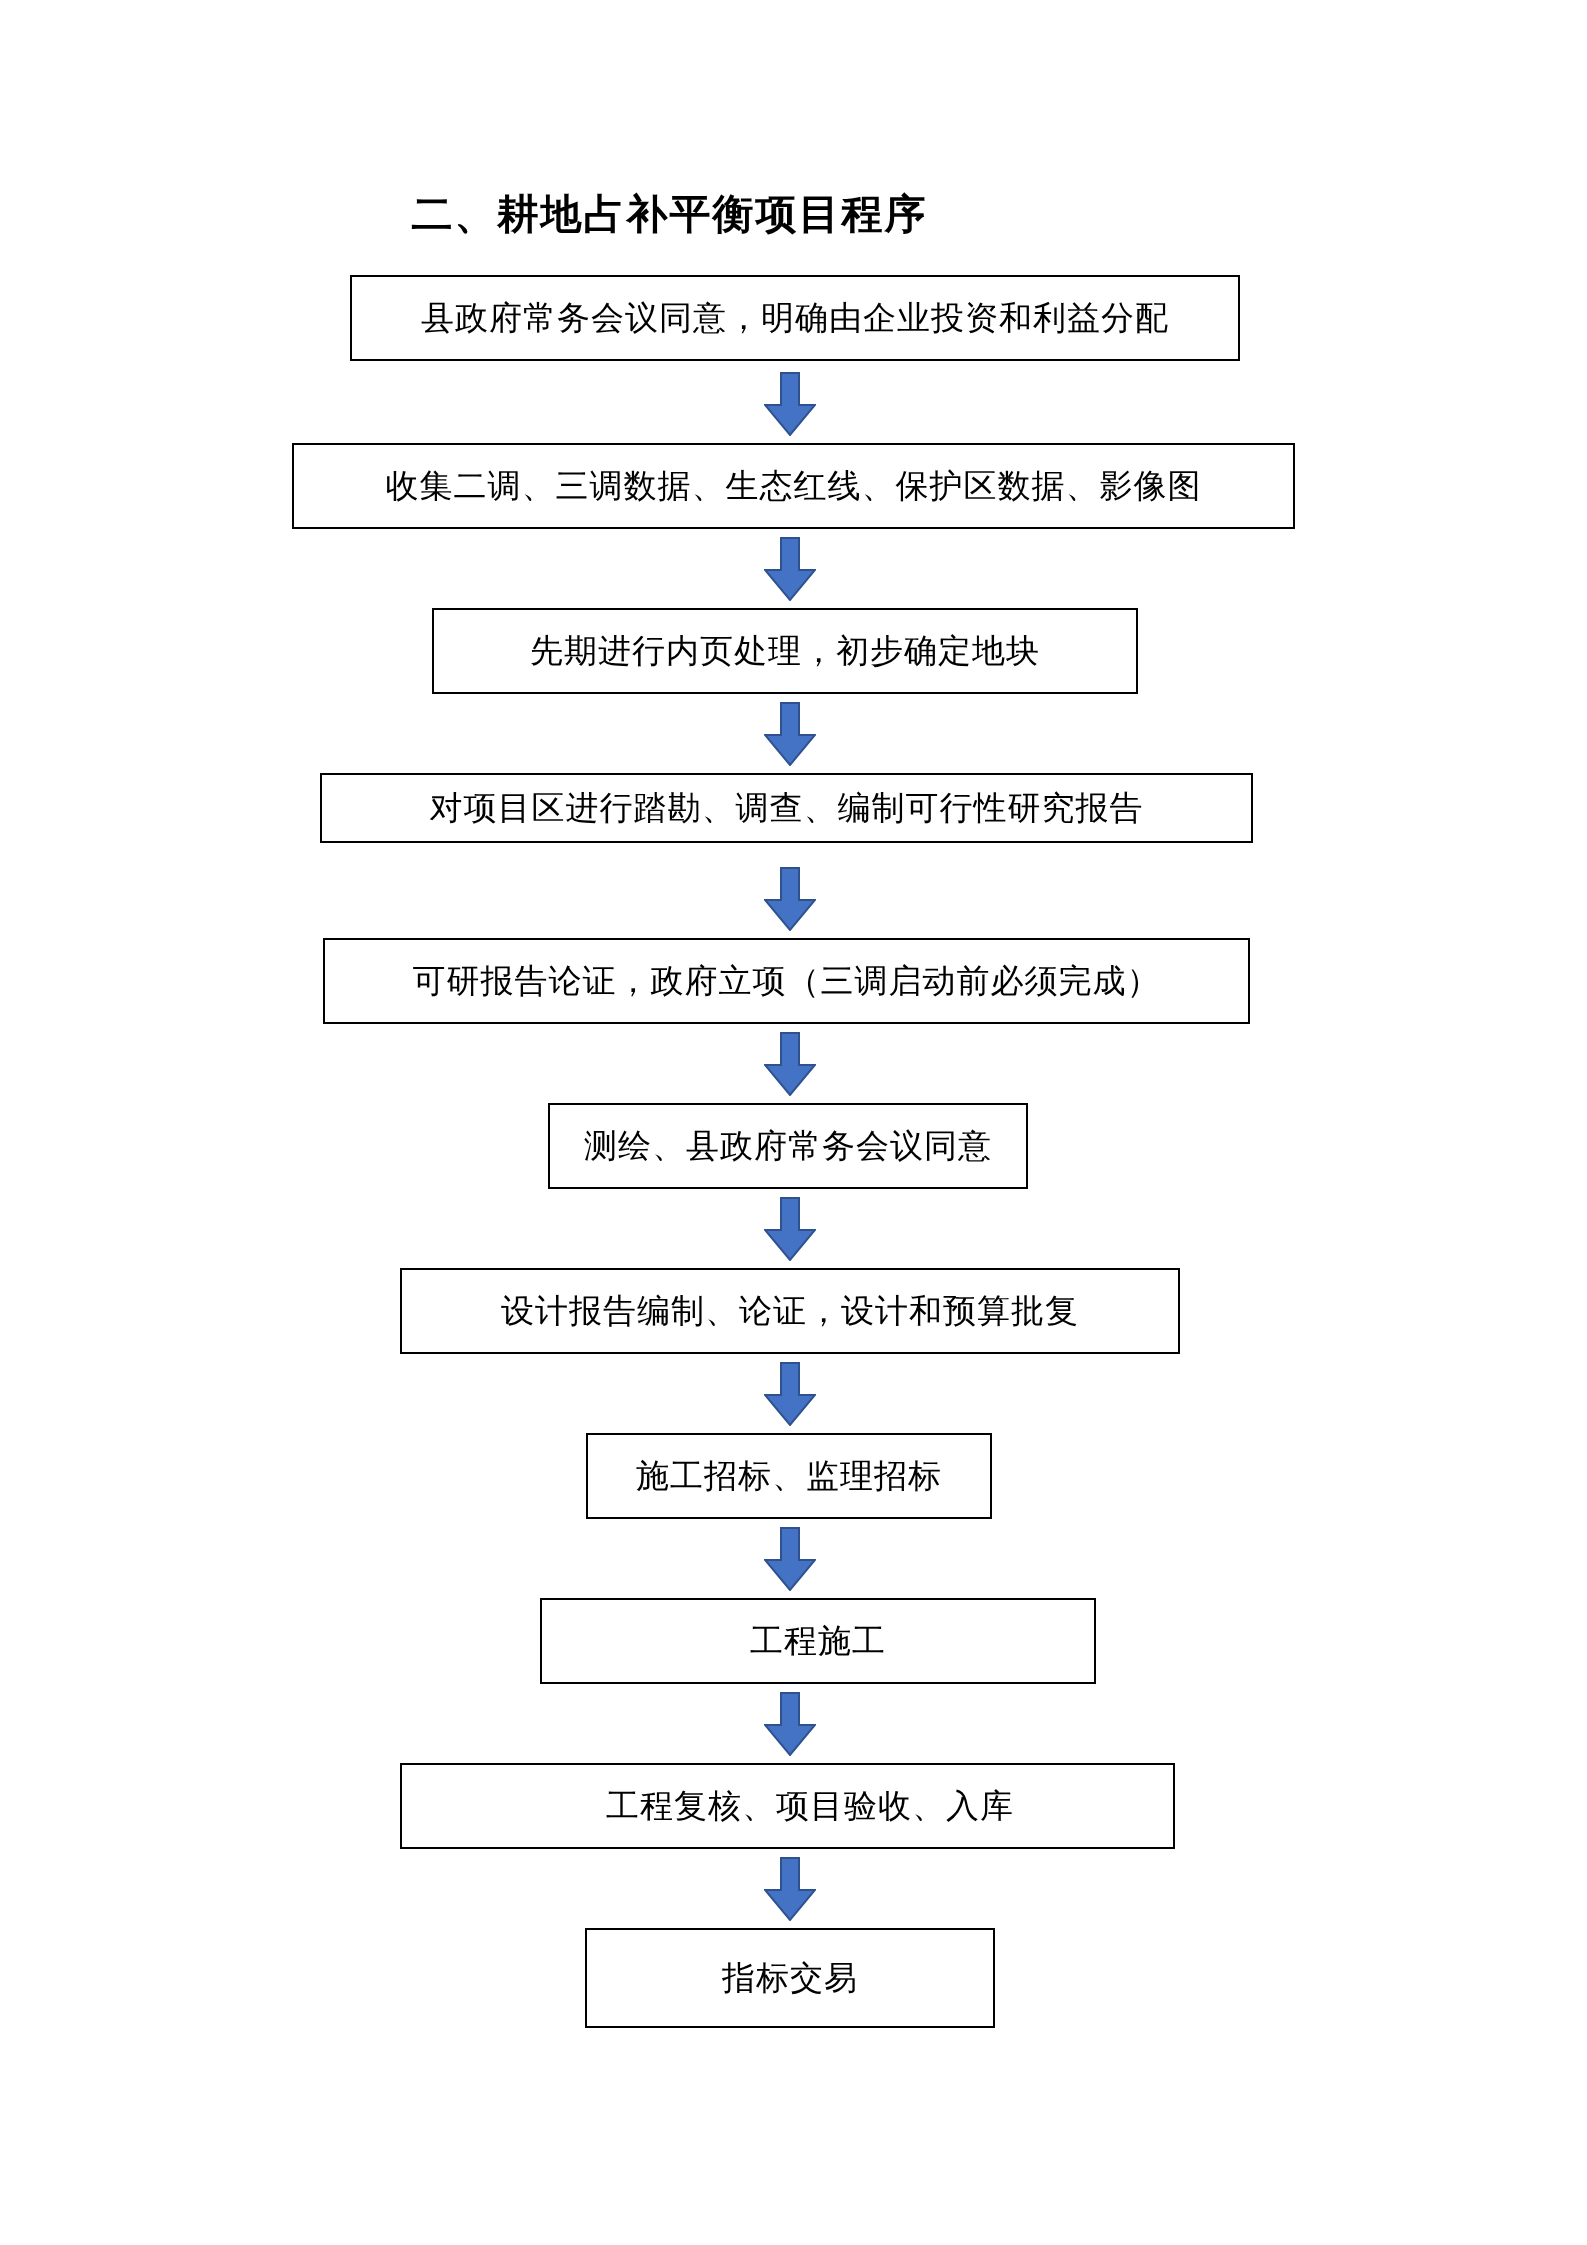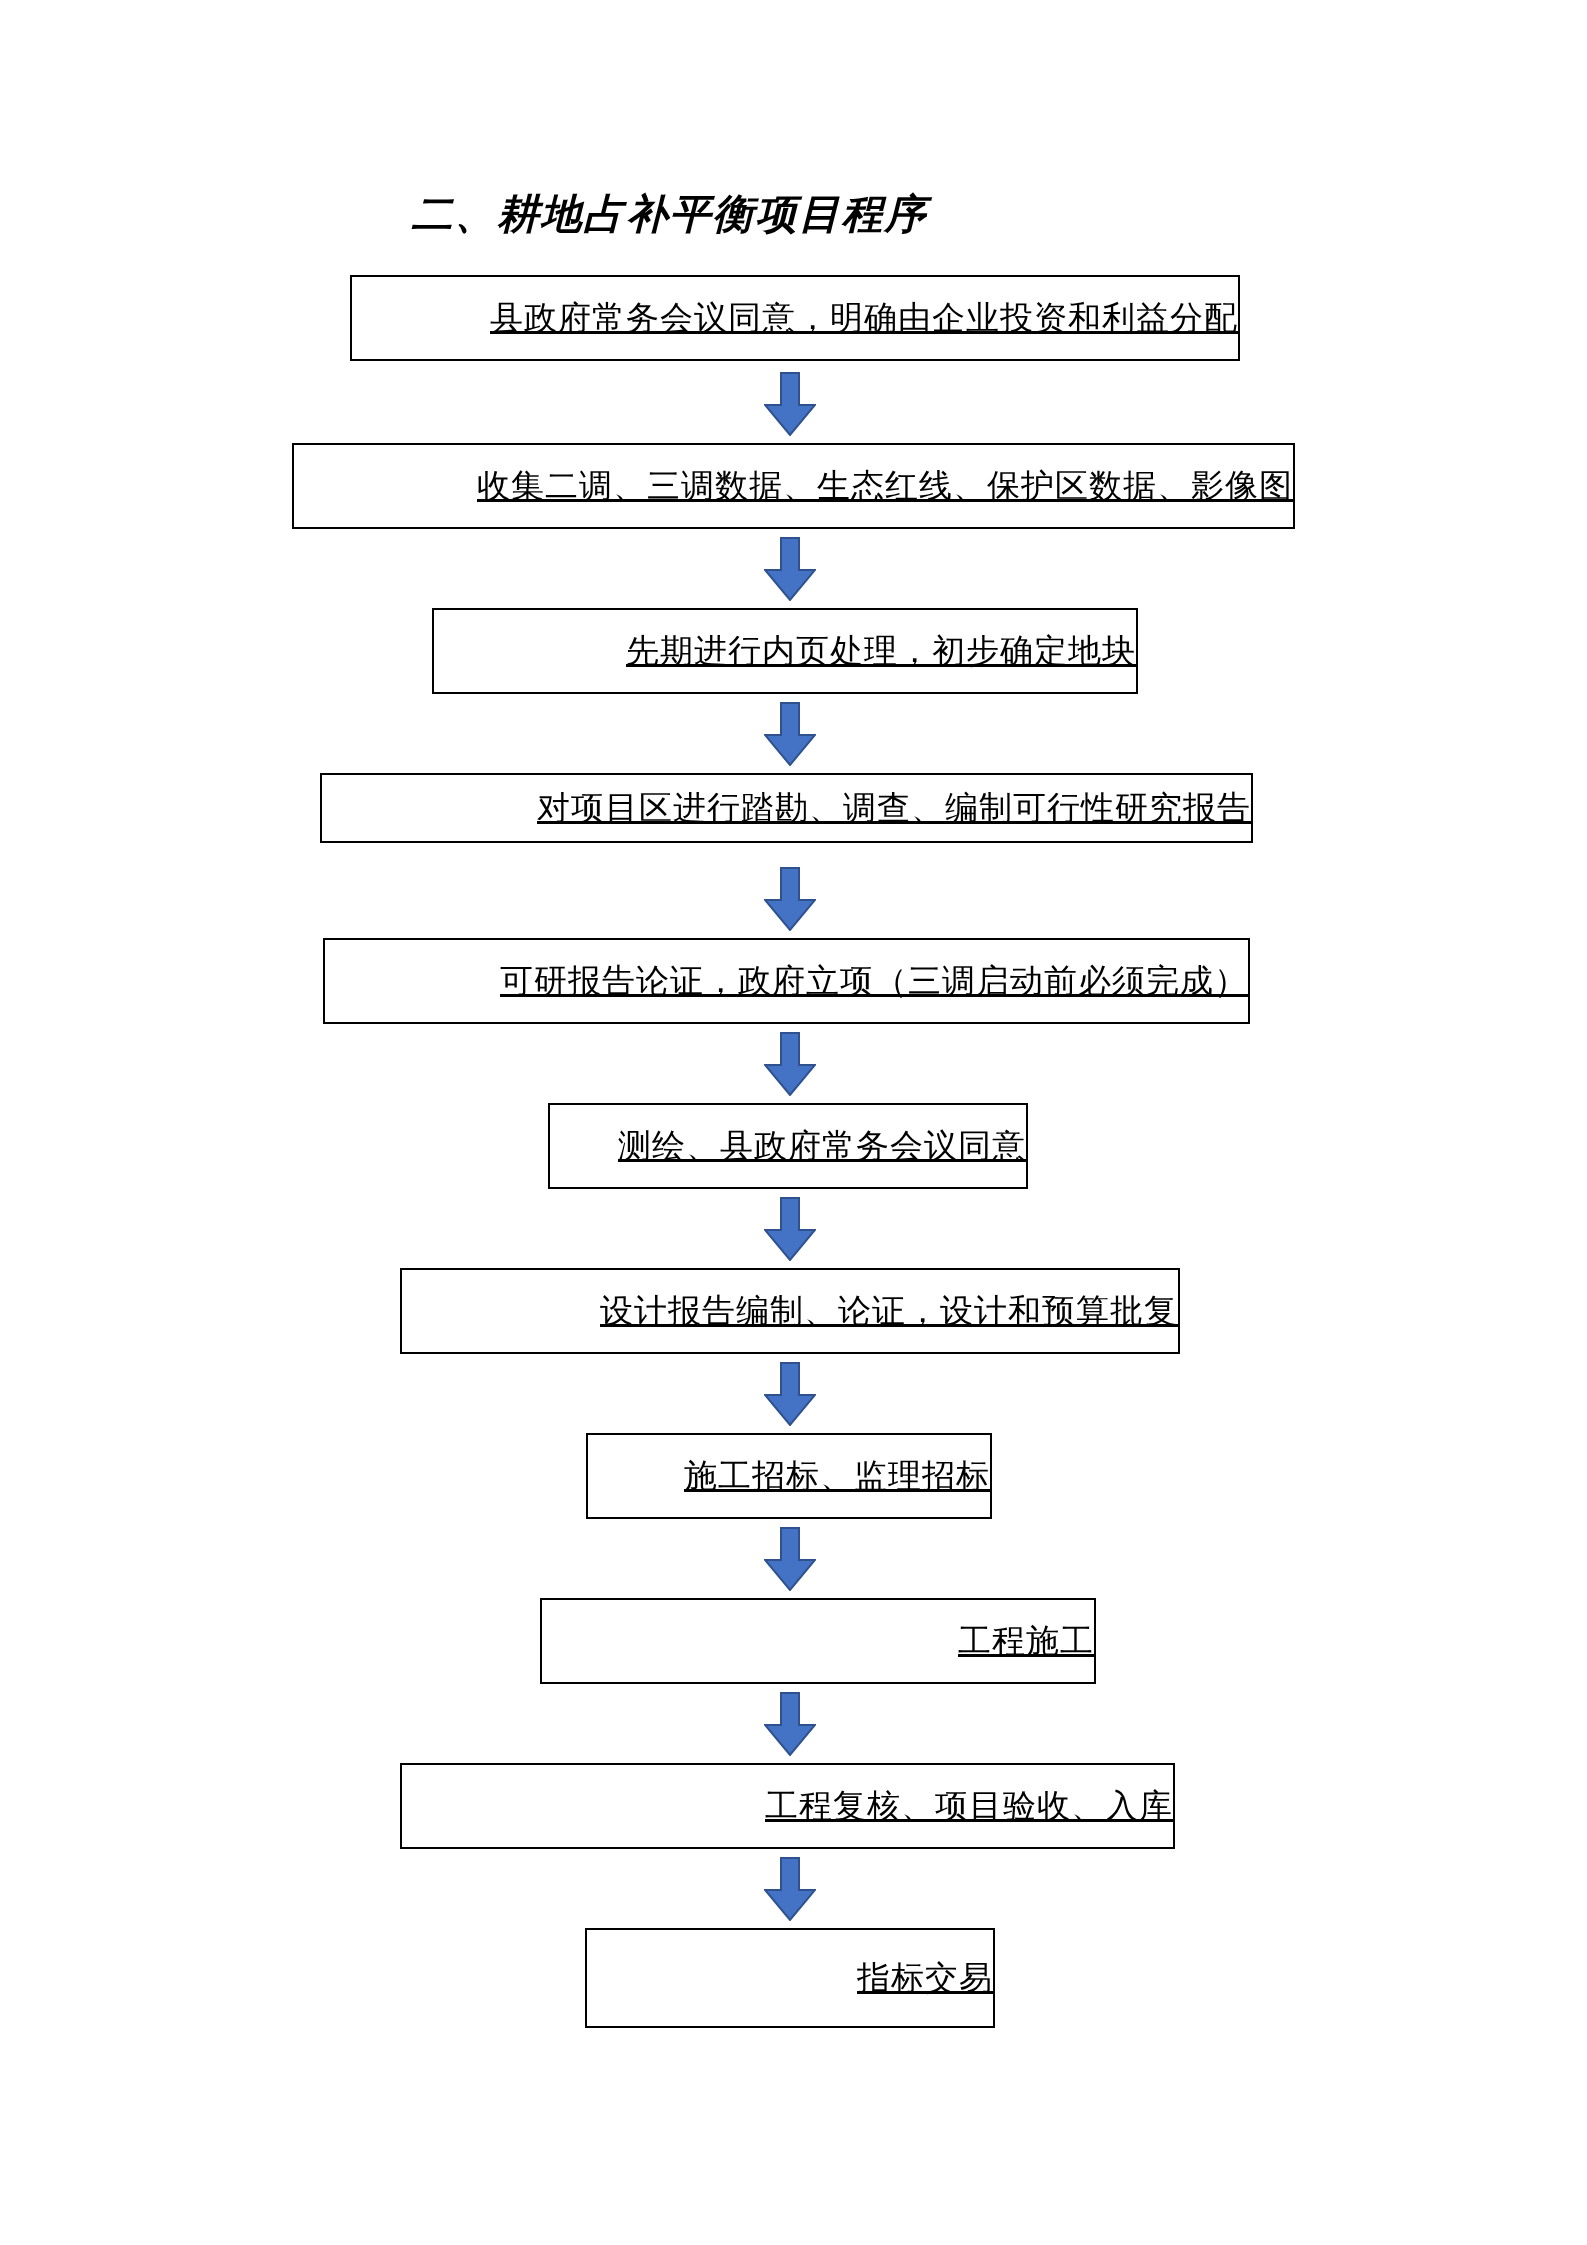--- a/index.html
+++ b/index.html
@@ -32,34 +32,32 @@
     top: 188px;
     width: 1339px;
     text-align: center;
     font-family: "DejaVu Sans", "Liberation Sans", sans-serif;
     font-weight: bold;
     font-size: 41px;
     line-height: 52px;
     letter-spacing: 2px;
     color: #000000;
     white-space: nowrap;
-    font-style: italic;
   }
 
   
   .flow-node {
     position: absolute;
     box-sizing: border-box;
     border: 2px solid #000000;
     background: #ffffff;
     display: flex;
     align-items: center;
-    justify-content: flex-end;
+    justify-content: center;
     text-align: center;
-    text-decoration: underline;
   }
   .flow-node-label {
     font-family: "DejaVu Serif", "Liberation Serif", serif;
     font-size: 33px;
     line-height: 40px;
     letter-spacing: 1px;
     color: #000000;
     white-space: nowrap;
   }
 

